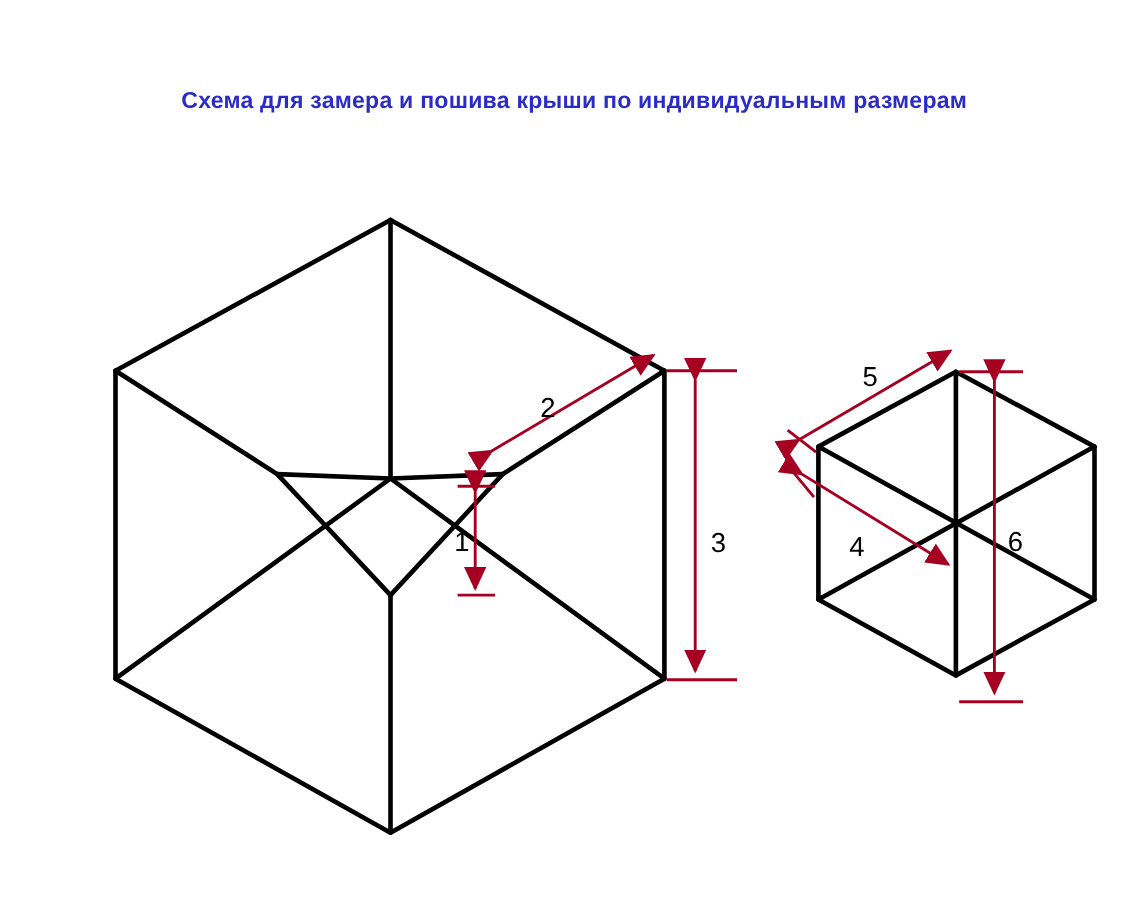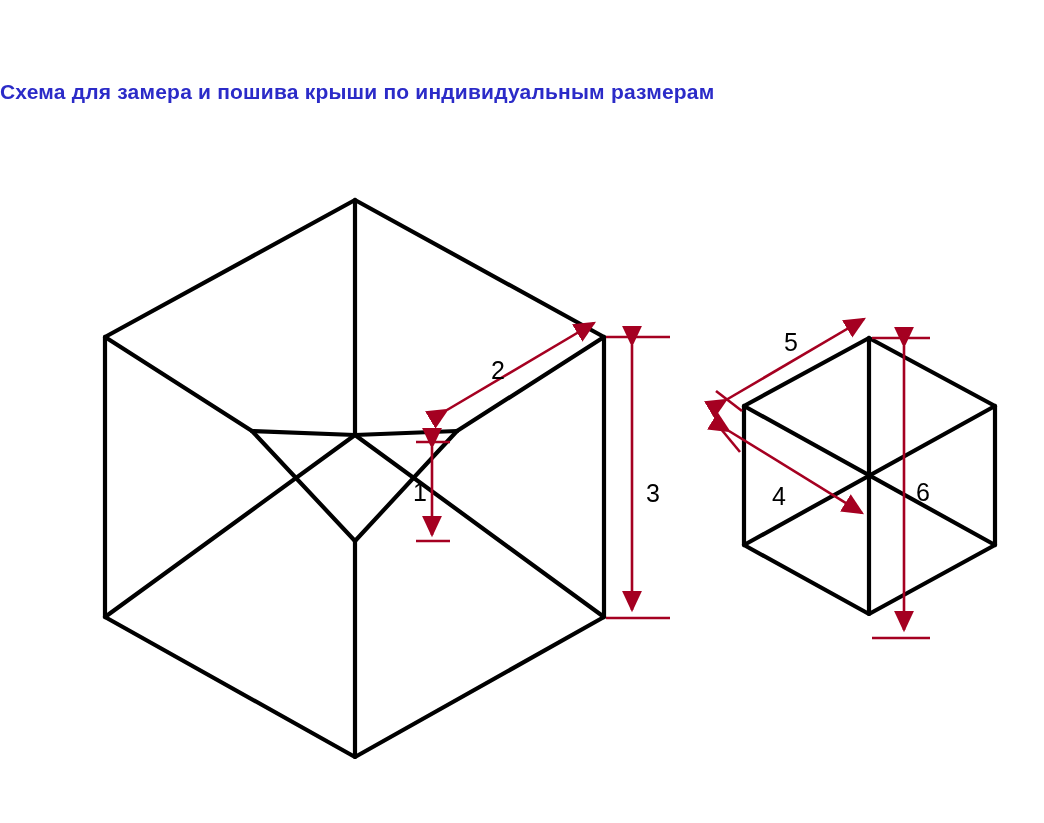--- a/index.html
+++ b/index.html
@@ -17,20 +17,21 @@
   #canvas-wrap {
     position: relative;
     width: 1044px;
     height: 823px;
   }
   #title {
     position: absolute;
     left: 0;
     top: 80px;
     width: 1044px;
+    text-align: center;
     font-size: 21px;
     font-weight: bold;
     color: #2b2bc8;
     letter-spacing: 0.2px;
     white-space: nowrap;
   }
   svg#diagram {
     position: absolute;
     left: 0;
     top: 0;

